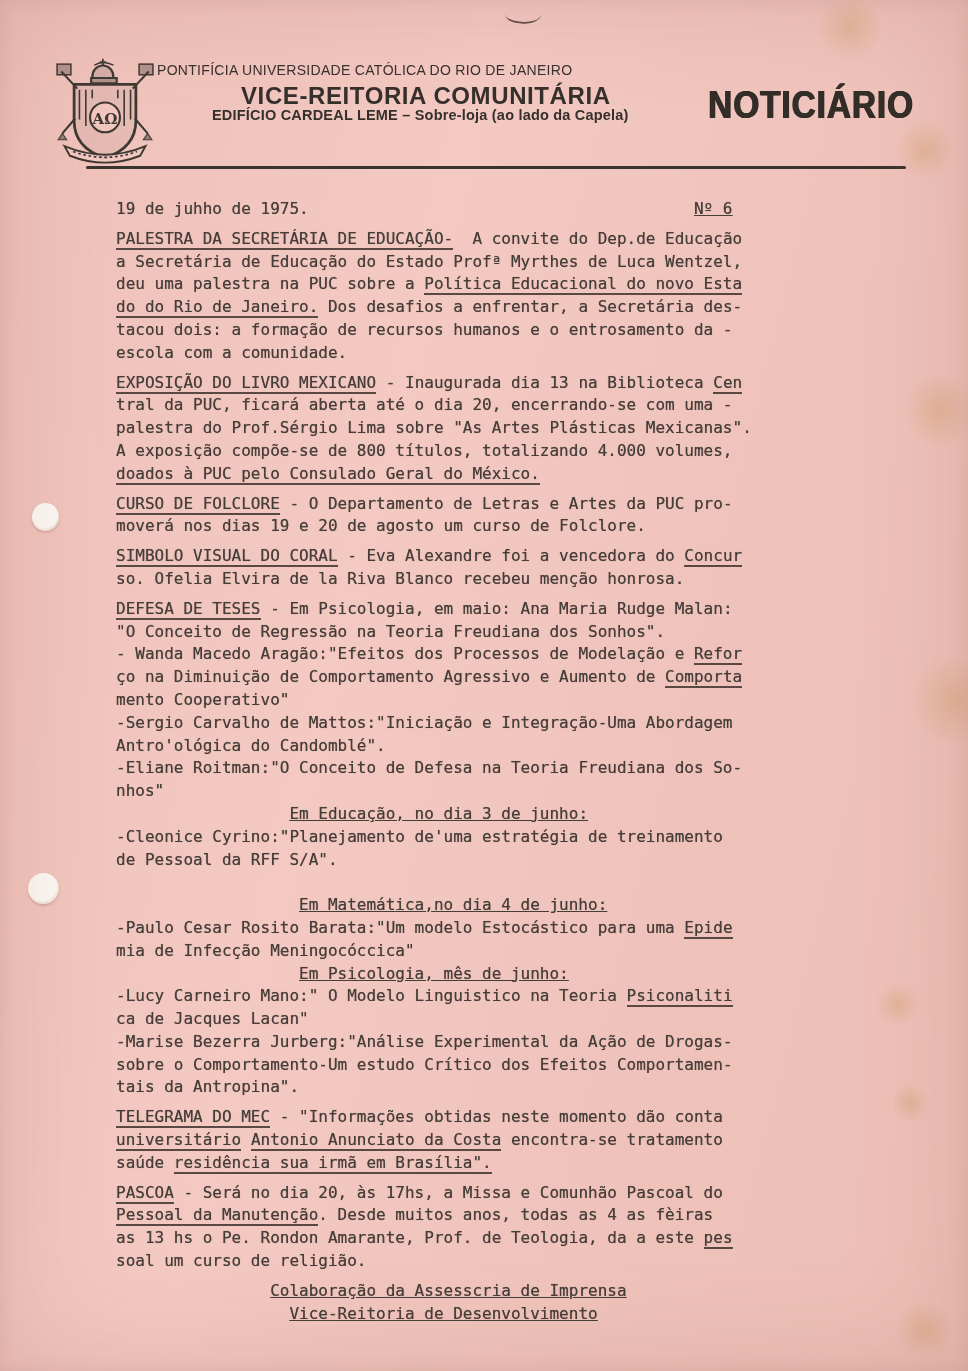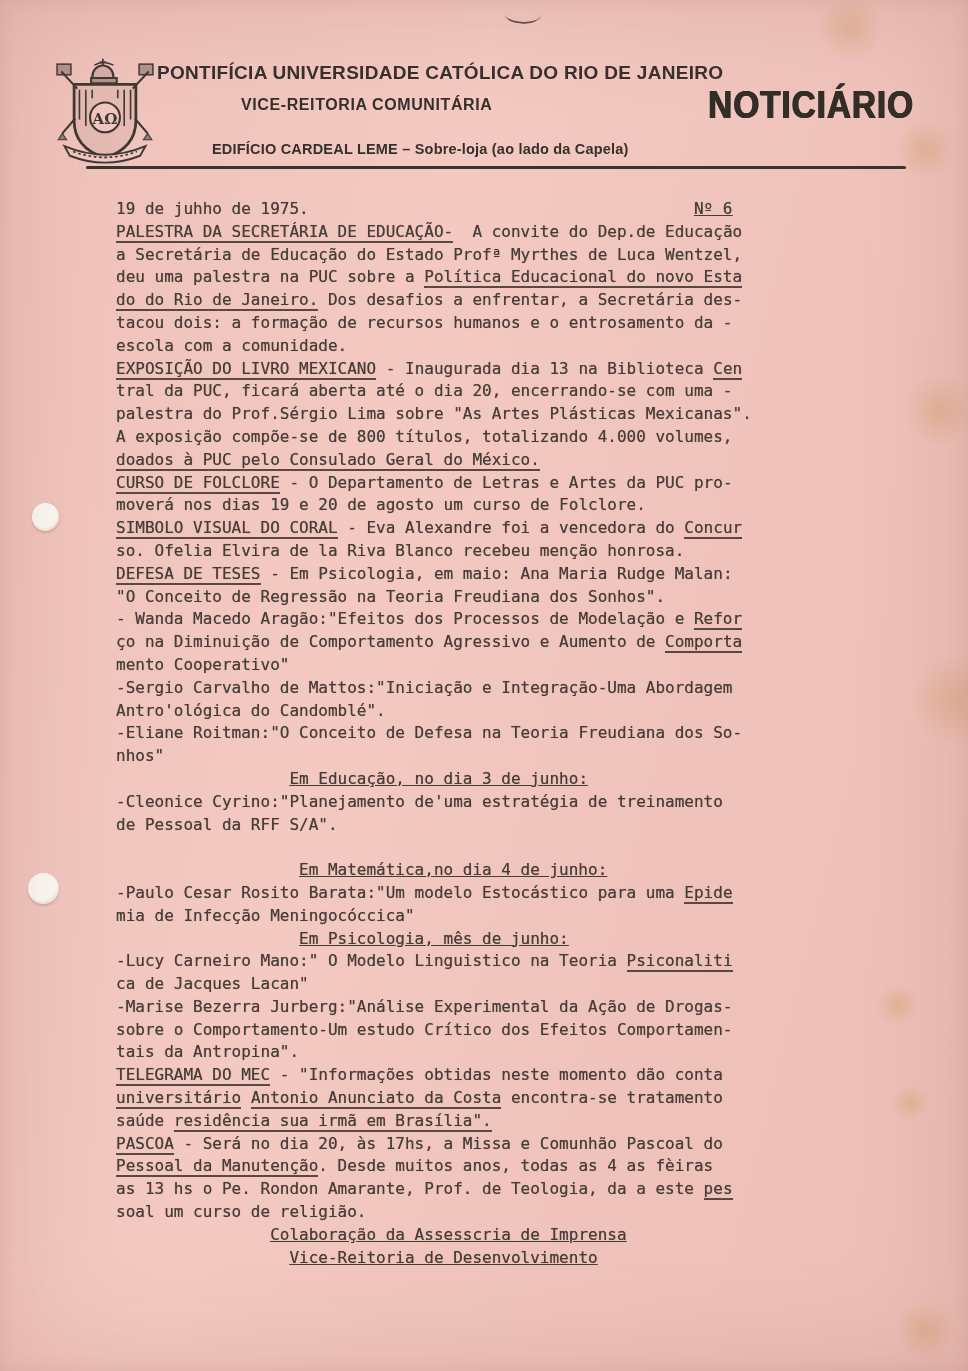--- a/index.html
+++ b/index.html
@@ -7,39 +7,39 @@
     position:relative;width:968px;height:1371px;overflow:hidden;
     background:linear-gradient(104deg,#eec1b9 0%,#f3c9c1 38%,#efc3bb 68%,#ecbeb5 100%);
     font-family:"DejaVu Sans Mono",monospace;
   }
   .page::after{
     content:"";position:absolute;inset:0;pointer-events:none;
     box-shadow:inset 0 0 110px rgba(150,92,82,.20), inset 0 0 16px rgba(150,92,82,.12);
   }
   
   .hline{position:absolute;font-family:"Liberation Sans",sans-serif;color:#36302c;white-space:nowrap;}
-  .h1{left:157px;top:62px;font-size:19px;font-weight:700;letter-spacing:.3px;}
-  .h2{left:241px;top:96px;font-size:16px;font-weight:700;letter-spacing:.6px;}
-  .h3{left:212px;top:141px;font-size:14.5px;font-weight:700;letter-spacing:.2px;}
+  .h1{left:157px;top:62px;font-size:14px;font-weight:400;letter-spacing:.3px;}
+  .h2{left:241px;top:82px;font-size:24px;font-weight:700;letter-spacing:.6px;}
+  .h3{left:212px;top:107px;font-size:14.5px;font-weight:700;letter-spacing:.2px;}
   .masthead{
     position:absolute;right:54px;top:84px;font-family:"Liberation Sans",sans-serif;
     font-size:38px;font-weight:700;letter-spacing:1px;color:#332e28;
     transform:scaleX(.88);transform-origin:right center;
     text-shadow:.9px 0 currentColor,-.5px 0 currentColor;
   }
   .rule{position:absolute;left:86px;top:166px;width:820px;height:3px;background:#3a342e;border-radius:2px;}
   .crest{position:absolute;left:56px;top:56px;width:98px;height:110px;}
   
   .doc-body{
     position:absolute;left:116px;top:198px;width:800px;
     color:#453d38;font-size:16px;line-height:22.8px;white-space:pre;
     text-shadow:0 0 .7px rgba(66,54,48,.65);
   }
   .row{position:relative;min-height:22.8px;}
-  .sect{}
+  .sect{margin-top:7px;}
   .abs{position:absolute;text-decoration:underline;}
   .u{border-bottom:2px solid rgba(62,50,44,.85);}
   
   .hole{position:absolute;border-radius:50%;
     background:radial-gradient(circle at 45% 42%,#fbf8f2 0 58%,#ebdfd6 74%,rgba(230,205,198,0) 100%);
     box-shadow:0 1.5px 2.5px rgba(120,70,60,.28);}
   .hole1{left:32px;top:503px;width:27px;height:28px;}
   .hole2{left:28px;top:873px;width:31px;height:31px;}
   .stain{position:absolute;border-radius:50%;pointer-events:none;
     background:radial-gradient(circle,rgba(193,138,58,.26) 0%,rgba(193,138,58,0) 70%);}

